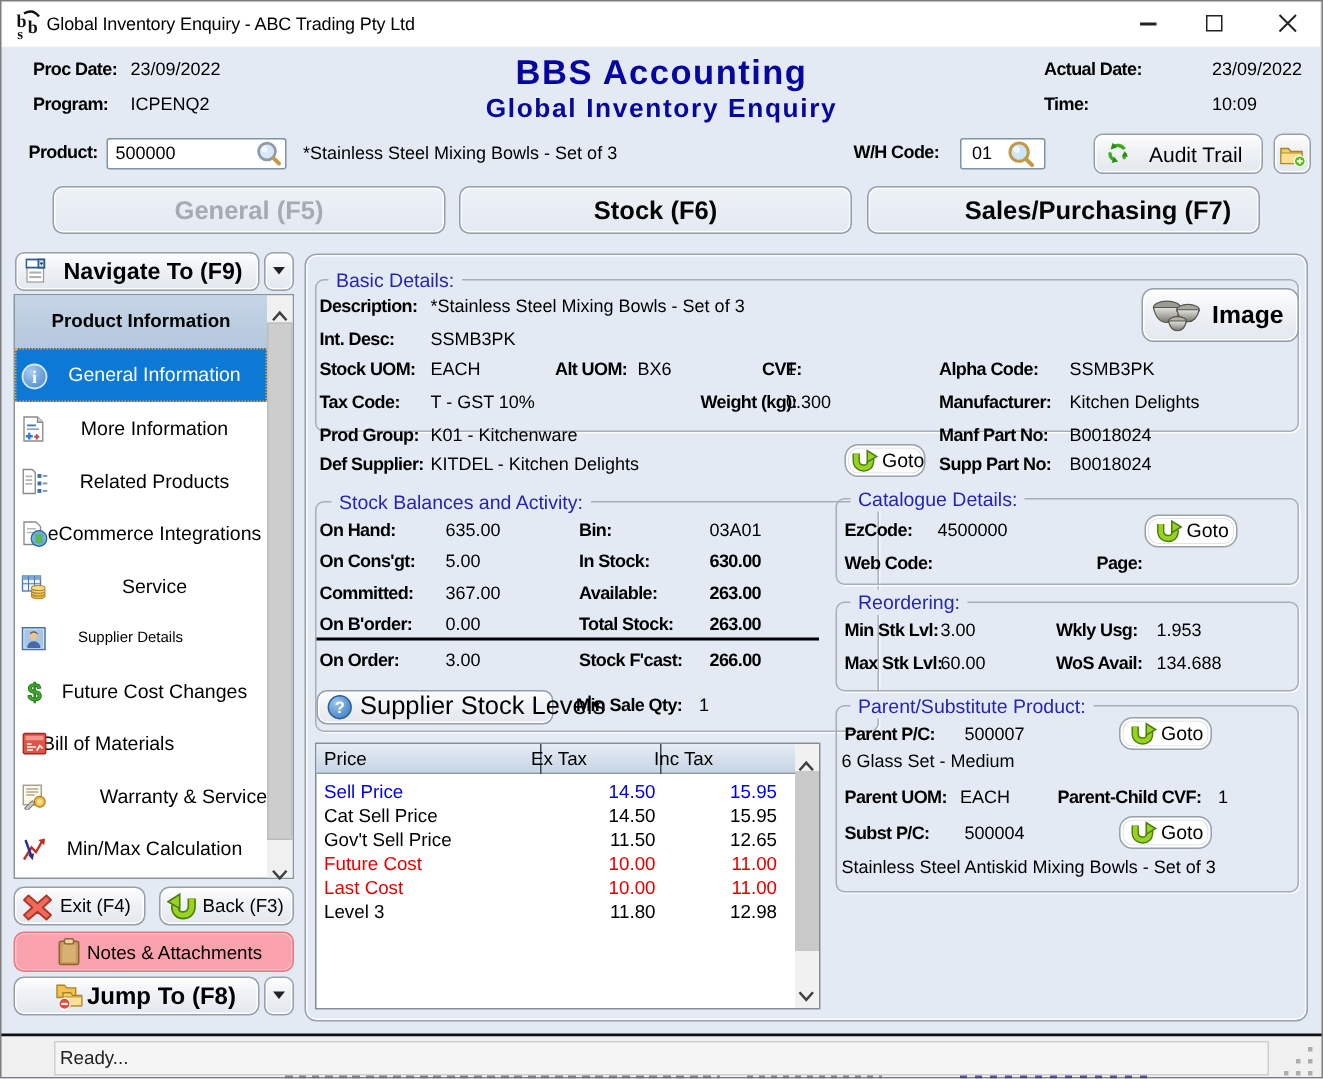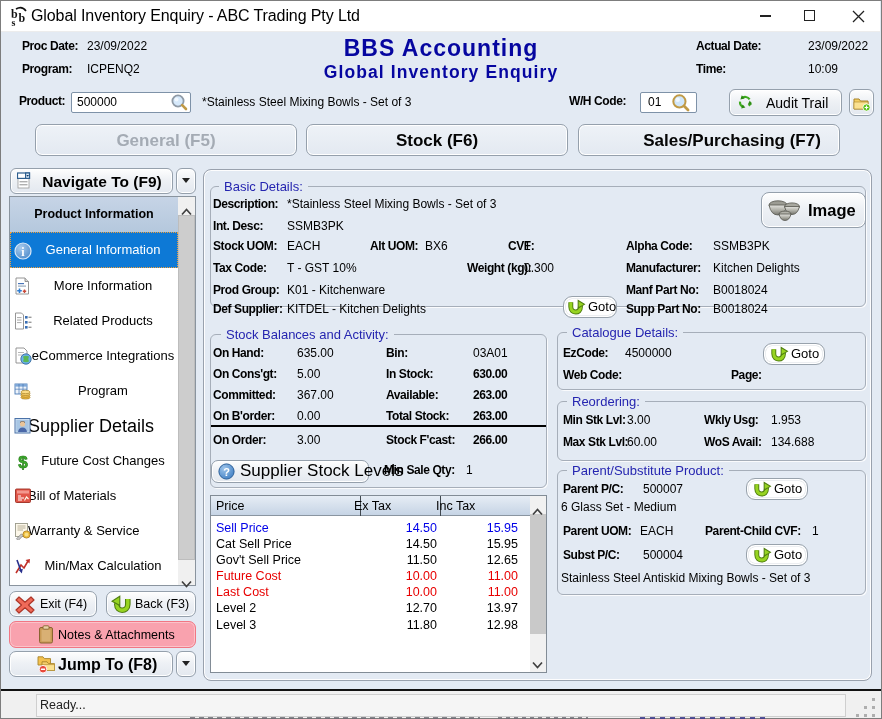--- a/index.html
+++ b/index.html
@@ -26,21 +26,21 @@
 
 <div class="a" style="left:0;top:0;width:880px;height:32px;background:#fff;border-bottom:1px solid #ececec"></div>
 <div class="a" id="appicon" style="left:9px;top:5px;width:22px;height:22px">
 <svg width="22" height="22" viewBox="0 0 22 22">
 <path d="M7 4 Q13 0.5 17 6" fill="none" stroke="#111" stroke-width="1.6"></path>
 <text x="2" y="13" font-family="Liberation Serif" font-weight="bold" font-size="12" fill="#111">b</text>
 <text x="9.5" y="17" font-family="Liberation Serif" font-weight="bold" font-size="12" fill="#111">b</text>
 <text x="2.5" y="21" font-family="Liberation Serif" font-weight="bold" font-size="10" fill="#111">s</text>
 </svg>
 </div>
-<div class="a" style="left:31px;top:7px;font-size:16px;line-height:18px;letter-spacing:-0.1px;color:#000">Global Inventory Enquiry - ABC Trading Pty Ltd</div>
+<div class="a" style="left:31px;top:7px;font-size:12px;line-height:18px;letter-spacing:-0.1px;color:#000">Global Inventory Enquiry - ABC Trading Pty Ltd</div>
 <div class="a" style="left:760px;top:15px;width:11px;height:1.5px;background:#222"></div>
 <div class="a" style="left:804px;top:10px;width:11px;height:11px;border:1.4px solid #222"></div>
 <div class="a" style="left:852px;top:9px;width:13px;height:13px">
 <svg width="13" height="13">
       <path d="M1 1 L12 12 M12 1 L1 12" stroke="#222" stroke-width="1.3"></path>
     </svg>
 </div>
 
 <div class="a t b" style="left:22px;top:37px">Proc Date:</div>
 <div class="a t" style="left:87px;top:37px">23/09/2022</div>
@@ -154,50 +154,50 @@
       <rect x="14.5" y="14.6" width="3" height="1.4" fill="#9a9a9a"></rect>
     </svg></div>
 <div class="a" style="left:28px;top:347px;width:150px;text-align:center;font-size:13px;line-height:18px">eCommerce Integrations</div>
 <div class="a navic" style="left:14px;top:347px" id="nav-i4"><svg width="18" height="18" viewBox="0 0 18 18">
       <path d="M2 1 L10 1 L13 4 L13 16 L2 16 Z" fill="#fff" stroke="#8a8a8a" stroke-width="0.9"></path>
       <rect x="4" y="5" width="6" height="1" fill="#b8b8b8"></rect>
       <rect x="4" y="7.5" width="6" height="1" fill="#b8b8b8"></rect>
       <circle cx="12" cy="12" r="5.2" fill="#6ab1e8" stroke="#2d5f96" stroke-width="0.8"></circle>
       <path d="M9 9.5 Q12 8 15 9.5 Q13.5 12 15 14.5 Q12 16 9 14.5 Q10.5 12 9 9.5" fill="#58b83a" opacity="0.85"></path>
     </svg></div>
-<div class="a" style="left:28px;top:382px;width:150px;text-align:center;font-size:13px;line-height:18px">Program</div>
+<div class="a" style="left:28px;top:382px;width:150px;text-align:center;font-size:13px;line-height:18px">Service</div>
 <div class="a navic" style="left:14px;top:382px" id="nav-i5"><svg width="18" height="18" viewBox="0 0 18 18">
       <rect x="1" y="2" width="12" height="10" fill="#eef4fb" stroke="#4a7ab5" stroke-width="0.9"></rect>
       <rect x="1" y="2" width="12" height="2.6" fill="#7fa8d8"></rect>
       <path d="M1 7.2 L13 7.2 M5 2 L5 12 M9 2 L9 12" stroke="#4a7ab5" stroke-width="0.7"></path>
       <ellipse cx="11.5" cy="15.4" rx="4.6" ry="1.7" fill="#efb83f" stroke="#a8832a" stroke-width="0.7"></ellipse>
       <ellipse cx="11.5" cy="13.6" rx="4.6" ry="1.7" fill="#f3c14e" stroke="#a8832a" stroke-width="0.7"></ellipse>
       <ellipse cx="11.5" cy="11.8" rx="4.6" ry="1.7" fill="#f7cf6b" stroke="#a8832a" stroke-width="0.7"></ellipse>
       <ellipse cx="11.5" cy="10" rx="4.6" ry="1.7" fill="#fbdc85" stroke="#a8832a" stroke-width="0.7"></ellipse>
     </svg></div>
-<div class="a" style="left:28px;top:417px;width:150px;text-align:left;font-size:18px;line-height:18px">Supplier Details</div>
+<div class="a" style="left:12px;top:417px;width:150px;text-align:center;font-size:10px;line-height:18px">Supplier Details</div>
 <div class="a navic" style="left:14px;top:417px" id="nav-i6"><svg width="18" height="18" viewBox="0 0 18 18">
       <rect x="1" y="1.5" width="15" height="14.5" fill="#dce9f6" stroke="#4a72a8" stroke-width="1"></rect>
       <rect x="2.2" y="2.7" width="12.6" height="12" fill="#a8c6e4"></rect>
       <circle cx="8.5" cy="7" r="2.6" fill="#e8c49a"></circle>
       <path d="M6 6 Q8.5 3.2 11 6 L11 5 Q8.5 2.8 6 5 Z" fill="#6b4a2a"></path>
       <path d="M4 15 Q4.5 10.5 8.5 10.5 Q12.5 10.5 13 15 Z" fill="#4a68a8"></path>
     </svg></div>
 <div class="a" style="left:28px;top:452px;width:150px;text-align:center;font-size:13px;line-height:18px">Future Cost Changes</div>
 <div class="a navic" style="left:14px;top:452px" id="nav-i7"><svg width="18" height="18" viewBox="0 0 18 18">
       <text x="9" y="15.5" text-anchor="middle" font-family="Liberation Sans" font-size="17" font-weight="bold" fill="#3dae2b" stroke="#1e7212" stroke-width="0.6">$</text>
     </svg></div>
 <div class="a" style="left:28px;top:487px;width:150px;text-align:left;font-size:13px;line-height:18px">Bill of Materials</div>
 <div class="a navic" style="left:14px;top:487px" id="nav-i8"><svg width="18" height="18" viewBox="0 0 18 18">
       <rect x="1.5" y="2" width="15" height="13.5" rx="1" fill="#e05548" stroke="#9c2c20" stroke-width="0.9"></rect>
       <rect x="3" y="3.5" width="12" height="3" fill="#f3978d"></rect>
       <path d="M4 9 L7 9 M4 11 L10 11 M4 13 L8 13" stroke="#fff" stroke-width="1.1"></path>
       <path d="M10.5 13.5 L12.5 10 L14.5 12" fill="none" stroke="#ffffee" stroke-width="1.1"></path>
     </svg></div>
-<div class="a" style="left:28px;top:522px;width:150px;text-align:left;font-size:13px;line-height:18px">Warranty &amp; Service</div>
+<div class="a" style="left:28px;top:522px;width:150px;text-align:right;font-size:13px;line-height:18px">Warranty &amp; Service</div>
 <div class="a navic" style="left:14px;top:522px" id="nav-i9"><svg width="18" height="18" viewBox="0 0 18 18">
       <rect x="1.5" y="1.5" width="12" height="13" fill="#fdf8ea" stroke="#9a9a8a" stroke-width="0.9"></rect>
       <path d="M3.5 4 L11.5 4 M3.5 6 L11.5 6 M3.5 8 L9 8" stroke="#b0a890" stroke-width="0.9"></path>
       <path d="M2.5 16.8 L7.5 11.8 L9.2 13.5 L4.2 18.5 Z" fill="#c8c8c8" stroke="#787878" stroke-width="0.7"></path>
       <circle cx="12.5" cy="12.5" r="3.6" fill="#f0c040" stroke="#a8781e" stroke-width="0.8"></circle>
       <circle cx="12.5" cy="12.5" r="1.8" fill="#f8e08a"></circle>
     </svg></div>
 <div class="a" style="left:28px;top:557px;width:150px;text-align:center;font-size:13px;line-height:18px">Min/Max Calculation</div>
 <div class="a navic" style="left:14px;top:557px" id="nav-i10"><svg width="18" height="18" viewBox="0 0 18 18">
       <path d="M2 16 L7 8 L10 11 L14 4" fill="none" stroke="#c03028" stroke-width="1.6"></path>
@@ -239,21 +239,21 @@
       <path d="M2 2.8 L7 2.8 L8.4 4.6 L14.5 4.6 L14.5 11 L2 11 Z" fill="#f3c14e" stroke="#a8832a" stroke-width="0.9"></path>
       <path d="M6 7.8 L11 7.8 L12.4 9.6 L18.5 9.6 L18.5 16.5 L6 16.5 Z" fill="#f7cf6b" stroke="#a8832a" stroke-width="0.9"></path>
       <path d="M6 10.6 L18.5 10.6 L18.5 16.5 L6 16.5 Z" fill="#fbe191" stroke="#a8832a" stroke-width="0.6"></path>
       <circle cx="7" cy="15.2" r="3.8" fill="#e8493b" stroke="#fff" stroke-width="0.9"></circle>
       <rect x="4.9" y="14.5" width="4.2" height="1.5" fill="#fff"></rect>
     </svg></div>
 <div class="a b" style="left:58px;top:655px;font-size:16px;line-height:19px">Jump To (F8)</div>
 <div class="a btn" style="left:176px;top:651px;width:20px;height:26px;border-radius:6px"></div>
 <div class="a" style="left:182px;top:661px;width:0;height:0;border-left:4px solid transparent;border-right:4px solid transparent;border-top:5px solid #222"></div>
 
-<div class="a fs" style="left:210px;top:186px;width:656px;height:121px">
+<div class="a fs" style="left:210px;top:186px;width:656px;height:102px">
 <span class="leg" style="left:8px">Basic Details:</span>
 </div>
 <div class="a t b" style="left:213px;top:195px">Description:</div>
 <div class="a t" style="left:287px;top:195px">*Stainless Steel Mixing Bowls - Set of 3</div>
 <div class="a t b" style="left:213px;top:217px">Int. Desc:</div>
 <div class="a t" style="left:287px;top:217px">SSMB3PK</div>
 <div class="a t b" style="left:213px;top:237px">Stock UOM:</div>
 <div class="a t" style="left:287px;top:237px">EACH</div>
 <div class="a t b" style="left:370px;top:237px">Alt UOM:</div>
 <div class="a t" style="left:425px;top:237px">BX6</div>
@@ -294,21 +294,21 @@
       </defs>
       <ellipse cx="11" cy="7" rx="9" ry="4.2" fill="#9c9c94" stroke="#55554e" stroke-width="0.8"></ellipse>
       <path d="M2 7 Q4 17 11 17 Q18 17 20 7 Z" fill="url(#met)" stroke="#55554e" stroke-width="0.8"></path>
       <ellipse cx="25" cy="8.5" rx="7.5" ry="3.6" fill="#a8a8a0" stroke="#55554e" stroke-width="0.8"></ellipse>
       <path d="M17.5 8.5 Q19.5 16.5 25 16.5 Q30.5 16.5 32.5 8.5 Z" fill="url(#met)" stroke="#55554e" stroke-width="0.8"></path>
       <ellipse cx="18" cy="16" rx="6" ry="2.9" fill="#b2b2aa" stroke="#55554e" stroke-width="0.8"></ellipse>
       <path d="M12 16 Q13.5 22.5 18 22.5 Q22.5 22.5 24 16 Z" fill="url(#met)" stroke="#55554e" stroke-width="0.8"></path>
     </svg></div>
 <div class="a b" style="left:808px;top:200px;font-size:16.5px;line-height:20px">Image</div>
 
-<div class="a fs" style="left:210px;top:334px;width:337px;height:154px">
+<div class="a fs" style="left:210px;top:334px;width:376px;height:154px">
 <span class="leg" style="left:10px">Stock Balances and Activity:</span>
 </div>
 <div class="a t b" style="left:213px;top:344px">On Hand:</div>
 <div class="a t r" style="left:297px;top:344px;width:70px">635.00</div>
 <div class="a t b" style="left:386px;top:344px">Bin:</div>
 <div class="a t r" style="left:473px;top:344px;width:70px">03A01</div>
 <div class="a t b" style="left:213px;top:365px">On Cons'gt:</div>
 <div class="a t r" style="left:297px;top:365px;width:70px">5.00</div>
 <div class="a t b" style="left:386px;top:365px">In Stock:</div>
 <div class="a t b r" style="left:473px;top:365px;width:70px">630.00</div>
@@ -367,25 +367,20 @@
       <span>Future Cost</span>
       <i>10.00</i>
       <u>11.00</u>
     </div>
 <div class="prow" style="color:#e80000">
       <span>Last Cost</span>
       <i>10.00</i>
       <u>11.00</u>
     </div>
 <div class="prow">
-      <span>Level 2</span>
-      <i>12.70</i>
-      <u>13.97</u>
-    </div>
-<div class="prow">
       <span>Level 3</span>
       <i>11.80</i>
       <u>12.98</u>
     </div>
 </div>
 
 <div class="a" style="left:530px;top:496px;width:16px;height:176px;background:#f1f1f1"></div>
 <div class="a" style="left:530px;top:514px;width:16px;height:120px;background:#c9c9c9"></div>
 <div class="a" style="left:532px;top:502px"><svg width="11" height="8">
       <path d="M1 6.5 L5.5 1.5 L10 6.5" stroke="#404040" stroke-width="1.7" fill="none"></path>

